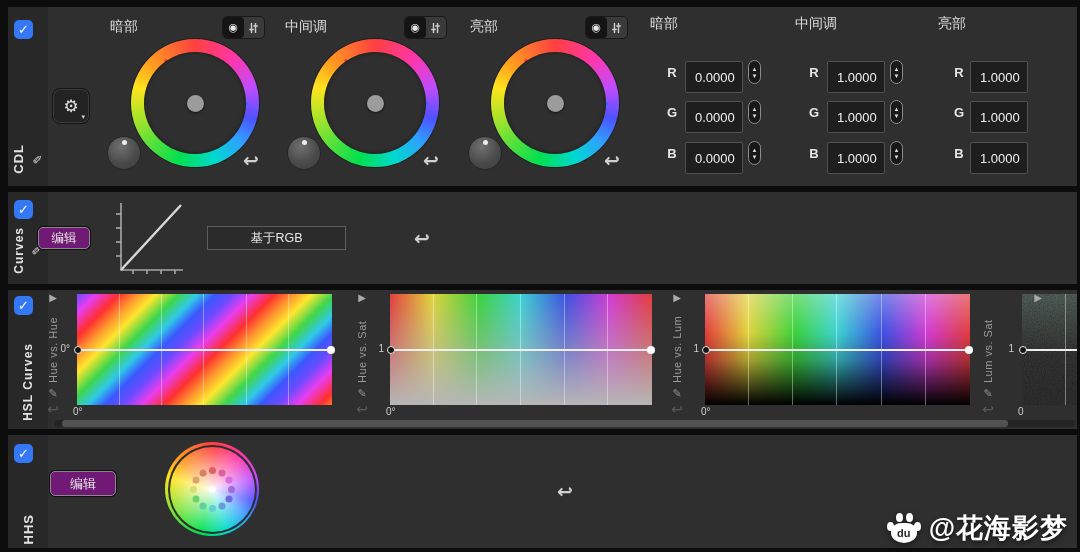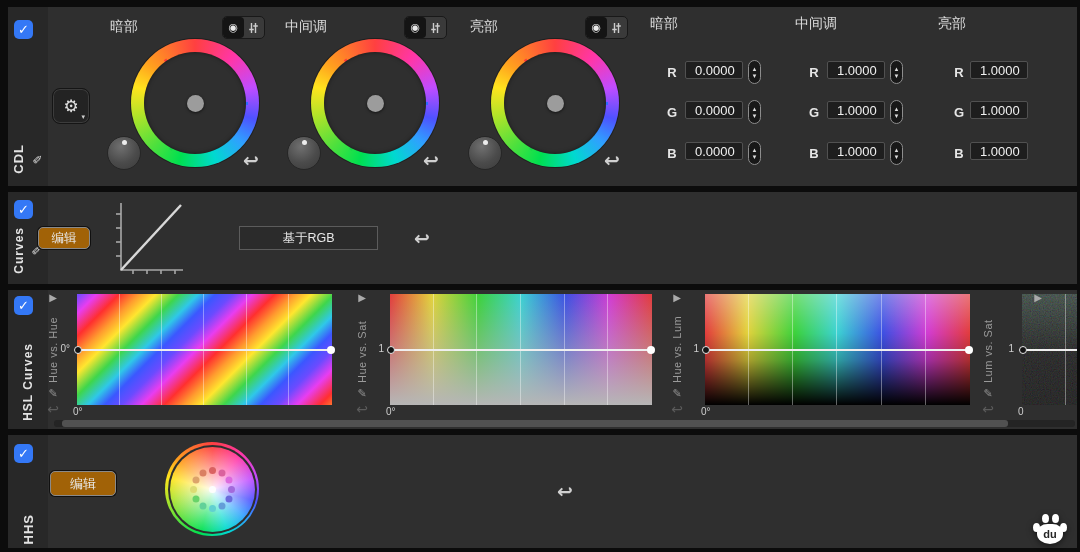--- a/index.html
+++ b/index.html
@@ -71,34 +71,34 @@
   }
   .knob::before{content:"";position:absolute;left:50%;top:3px;width:5px;height:5px;
     margin-left:-2.5px;border-radius:50%;background:#ececec;}
   .reset-btn{
     position:absolute;width:24px;height:24px;display:flex;align-items:center;justify-content:center;
     color:#d0d0d0;font-size:19px;font-weight:bold;cursor:pointer;line-height:1;
   }
   .rgb-header{position:absolute;top:8px;font-size:14px;color:#dcdcdc;}
   .ch-label{position:absolute;width:16px;font-size:13px;font-weight:bold;color:#e6e6e6;text-align:center;}
   .num-input{
-    position:absolute;width:58px;height:18px;background:#1e1e1e;border:1px solid #515151;
+    position:absolute;width:58px;height:32px;background:#1e1e1e;border:1px solid #515151;
     border-radius:2px;color:#f0f0f0;font-size:13px;padding:0 0 0 9px;box-sizing:border-box;
     font-family:"Liberation Sans","DejaVu Sans",sans-serif;
   }
   .stepper{
     position:absolute;width:13px;height:24px;border:1px solid #8d8d8d;border-radius:7px;
     background:#181818;display:flex;flex-direction:column;align-items:center;justify-content:center;
     gap:1px;cursor:pointer;box-sizing:border-box;
   }
   .stepper span{font-size:6px;line-height:6px;color:#ddd;}
   
   .btn{
     position:absolute;display:flex;align-items:center;justify-content:center;
-    color:#e8e8e8;font-size:12.5px;cursor:pointer;box-sizing:border-box;background:#a16207;
+    color:#e8e8e8;font-size:12.5px;cursor:pointer;box-sizing:border-box;background:#701a75;
   }
   .btn.edit{border:1px solid #8a8a8a;border-radius:5px;box-shadow:0 0 0 1px #101010;}
   .btn.plain{border:1px solid #5c5c5c;background:#2b2b2b;}
   .curve-thumb{position:absolute;}
   
   .hsl-col{
     position:absolute;top:2px;width:28px;height:124px;display:flex;flex-direction:column;
     align-items:center;color:#9a9a9a;
   }
   .hsl-col .tri{font-size:10px;color:#aaa;cursor:pointer;height:14px;}
@@ -359,21 +359,21 @@
       <line x1="9" y1="42" x2="14" y2="42"></line>
         <line x1="9" y1="56" x2="14" y2="56"></line>
       <line x1="26" y1="70" x2="26" y2="74"></line>
         <line x1="40" y1="70" x2="40" y2="74"></line>
       <line x1="54" y1="70" x2="54" y2="74"></line>
         <line x1="68" y1="70" x2="68" y2="74"></line>
     </g>
     <line x1="14" y1="70" x2="74" y2="5" stroke="#d8d8d8" stroke-width="2.4"></line>
   </svg>
 
-  <div class="btn plain" style="left:199px;top:34px;width:139px;height:24px;margin-left:32px;">基于RGB</div>
+  <div class="btn plain" style="left:199px;top:34px;width:139px;height:24px;">基于RGB</div>
   <div class="reset-btn" style="left:402px;top:34px;">↩</div>
 </div>
 
 <div class="section" style="top:290px;height:139px;">
   <div class="rail">
     <div class="checkbox" style="top:6px;">
       <span>✓</span>
     </div>
     <div class="vlabel" style="bottom:8px;font-size:12px;">
       <span>HSL Curves</span>
@@ -466,13 +466,14 @@
 </div>
 
 <div class="watermark">
   <div class="paw">
     <div class="toe a"></div>
     <div class="toe b"></div>
     <div class="toe c"></div>
     <div class="toe d"></div>
     <div class="pad">du</div>
   </div>
+  <div class="wm-text">@花海影梦</div>
 </div>
 
 </body></html>

